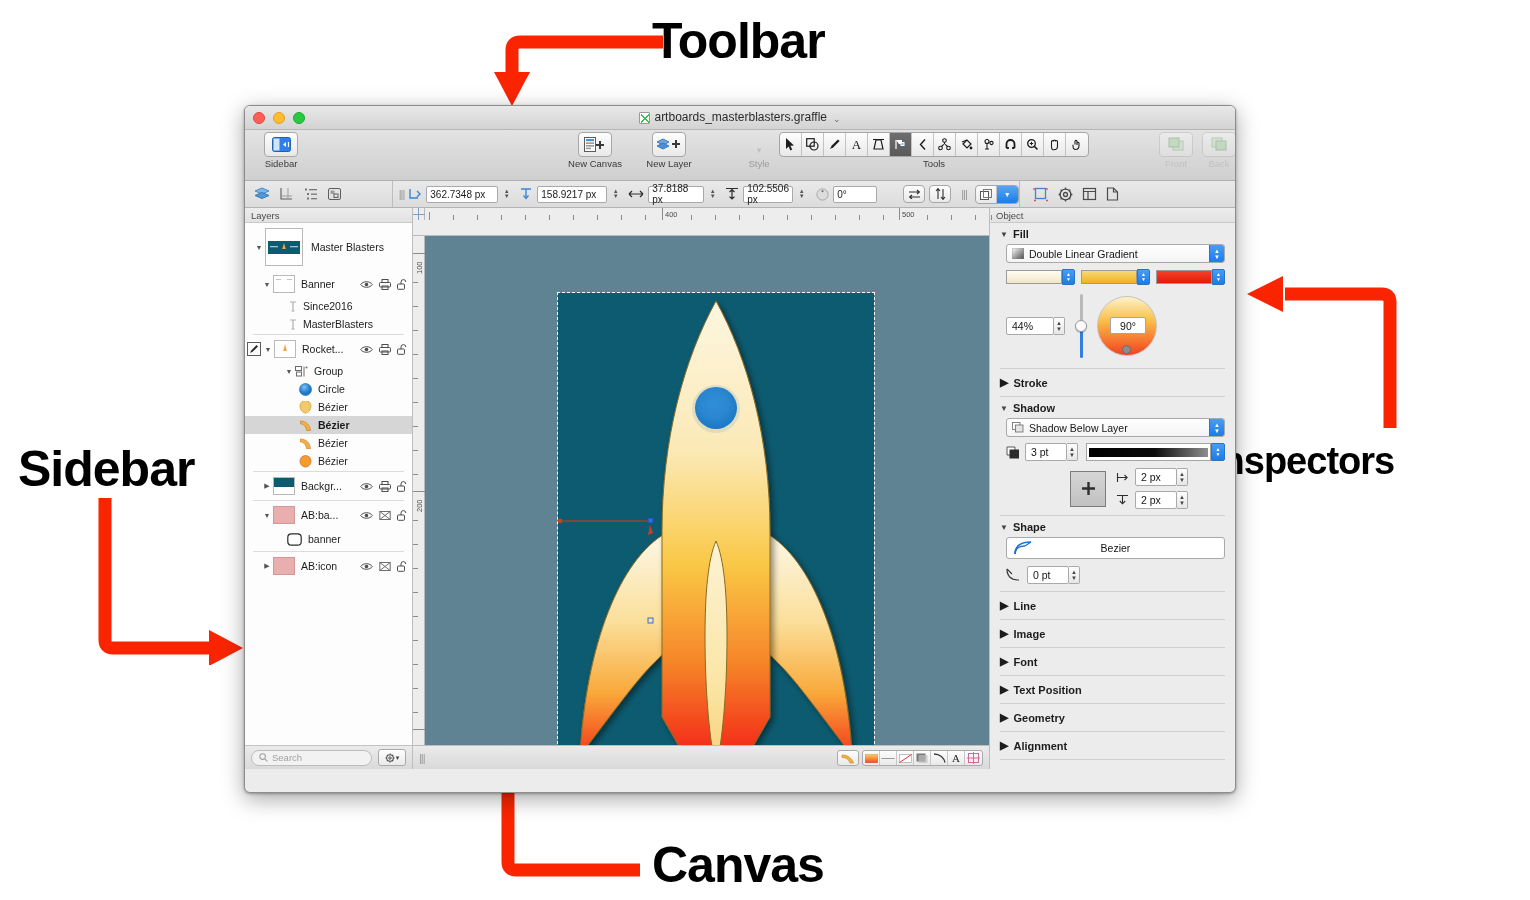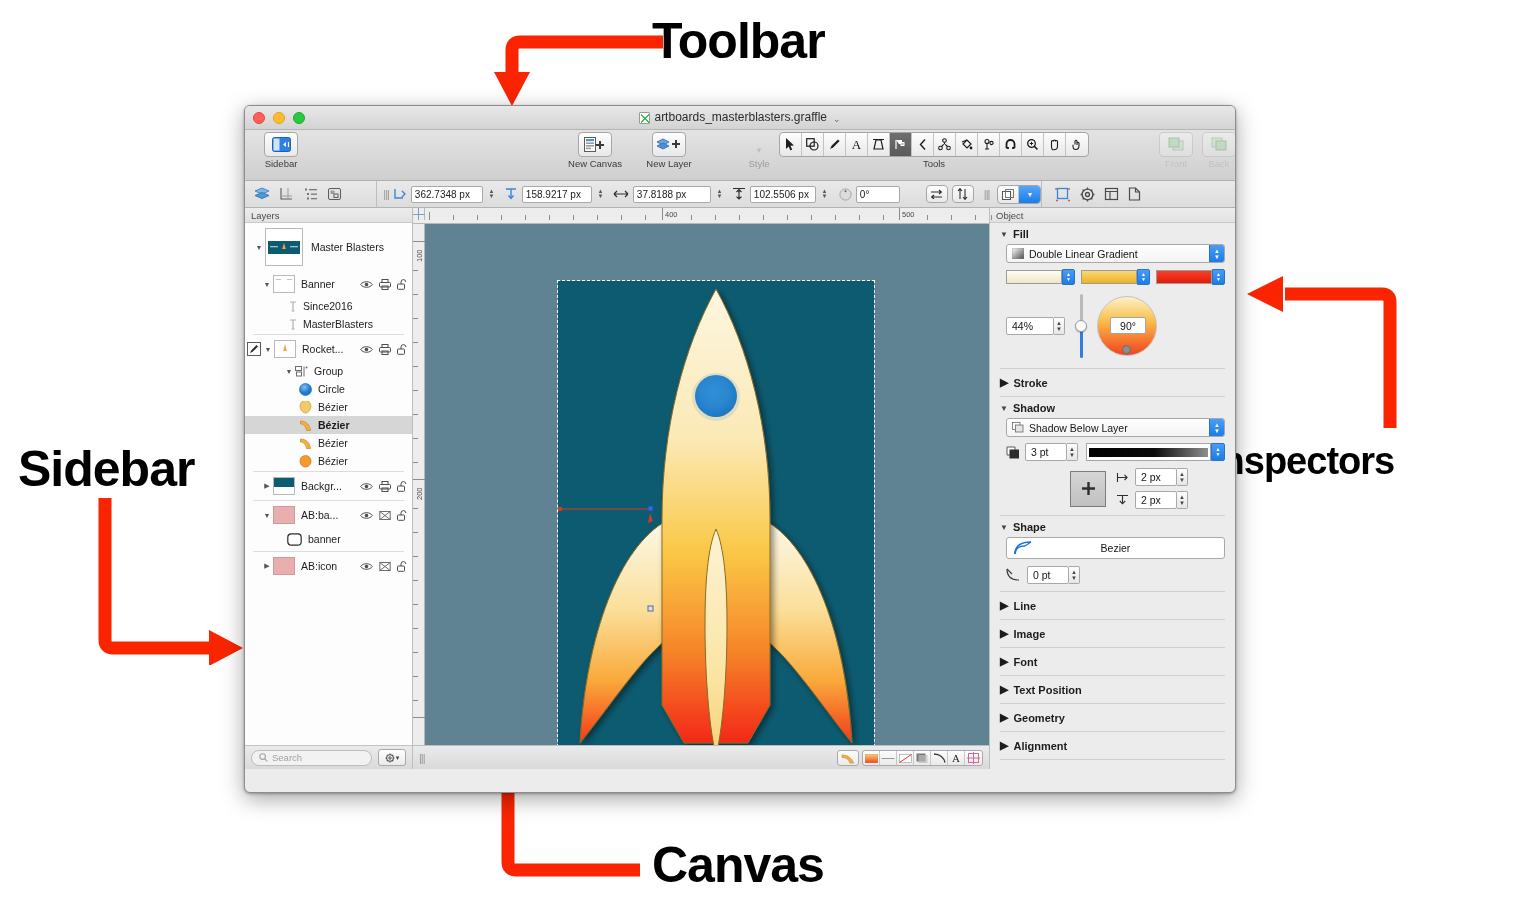--- a/index.html
+++ b/index.html
@@ -140,21 +140,21 @@
   }
   .gearbtn{
     width:28px;height:17px;border:1px solid #a9a9a9;border-radius:3px;
     background:linear-gradient(#fefefe,#eaeaea);
     display:flex;align-items:center;justify-content:center;gap:1px;font-size:9px;color:#444;
   }
 
   
   .canvaswrap{ flex:1; display:flex; flex-direction:column; background:#fff; }
   .ruler-top{
-    height:16px; background:#ededed; border-bottom:1px solid #b9b9b9;
+    height:28px; background:#ededed; border-bottom:1px solid #b9b9b9;
     display:flex; position:relative;
   }
   .corner{ width:12px; height:12px; border-right:1px solid #b9b9b9;
            background:#ededed; position:relative; flex:0 0 12px;}
   .corner:before{content:"";position:absolute;left:5px;top:0;width:1px;height:12px;background:#7d9fc4;}
   .corner:after{content:"";position:absolute;left:0;top:6px;width:12px;height:1px;background:#7d9fc4;}
   .rt-track{ flex:1; position:relative; }
   .tick{ position:absolute; top:0; width:1px; background:#8b8b8b; }
   .rlabel{ position:absolute; font-size:7.5px; color:#4a4a4a; top:2px; }
   .canvas-row{ flex:1; display:flex; }
@@ -481,29 +481,29 @@
           </svg>
       </span>
       <span class="field" style="width:70px;">158.9217 px</span>
       <span class="stepper">▲<br>▼</span>
 
       <span style="margin-left:4px;">
         <svg width="16" height="14" viewBox="0 0 16 14">
             <path d="M1 7 h14 M1 7 l3 -3 M1 7 l3 3 M15 7 l-3 -3 M15 7 l-3 3" stroke="#2e2e2e" stroke-width="1.2" fill="none"></path>
           </svg>
       </span>
-      <span class="field" style="width:78px;">37.8188 px</span>
+      <span class="field" style="width:56px;">37.8188 px</span>
       <span class="stepper">▲<br>▼</span>
 
       <span style="margin-left:4px;">
         <svg width="14" height="14" viewBox="0 0 14 14">
             <path d="M1 1.5 h12 M7 3 v9 M4.5 5 L7 2.6 L9.5 5 M4.5 9.6 L7 12 L9.5 9.6" stroke="#2e2e2e" stroke-width="1.2" fill="none"></path>
           </svg>
       </span>
-      <span class="field" style="width:66px;">102.5506 px</span>
+      <span class="field" style="width:50px;">102.5506 px</span>
       <span class="stepper">▲<br>▼</span>
 
       <span style="margin-left:6px;">
         <svg width="13" height="13" viewBox="0 0 13 13">
             <circle cx="6.5" cy="6.5" r="5.6" fill="#dcdcdc" stroke="#a6a6a6"></circle>
             <circle cx="6.5" cy="3.2" r="1" fill="#666"></circle>
           </svg>
       </span>
       <span class="field" style="width:44px;">0°</span>
 

